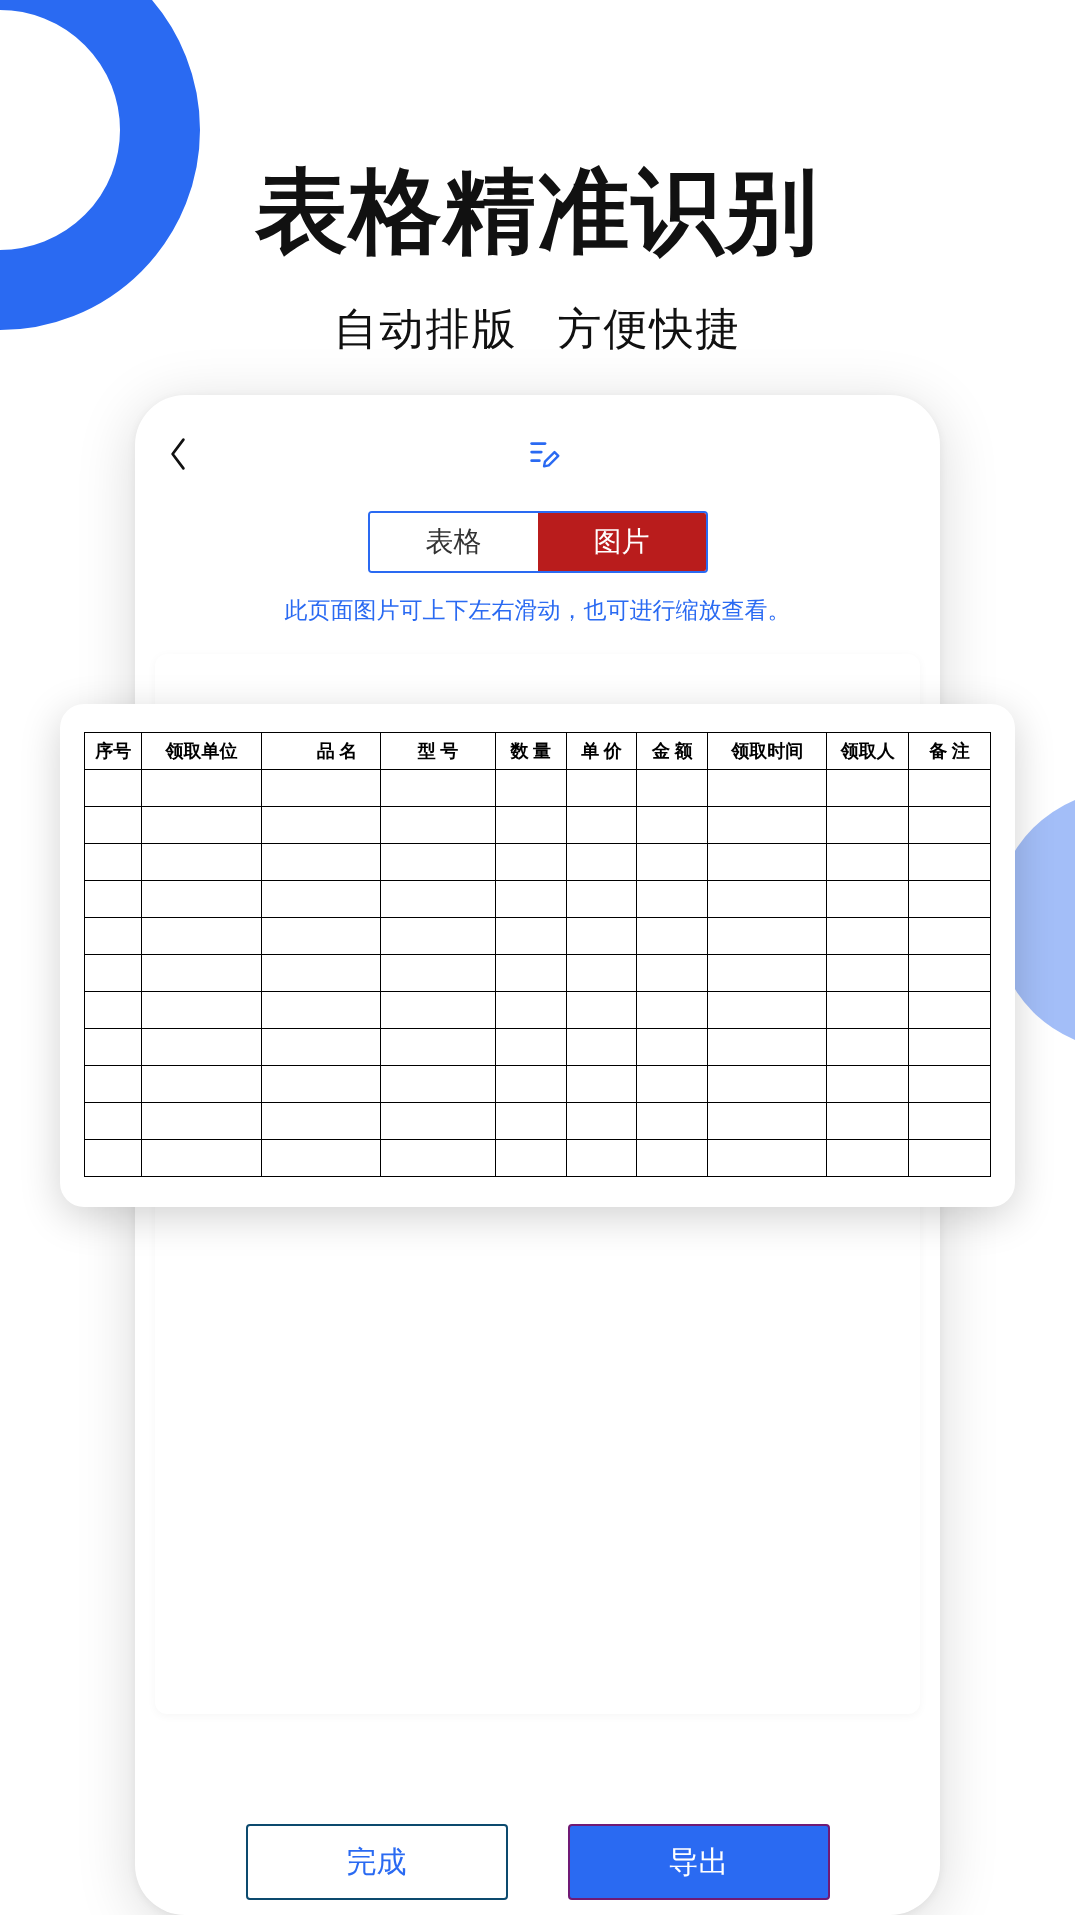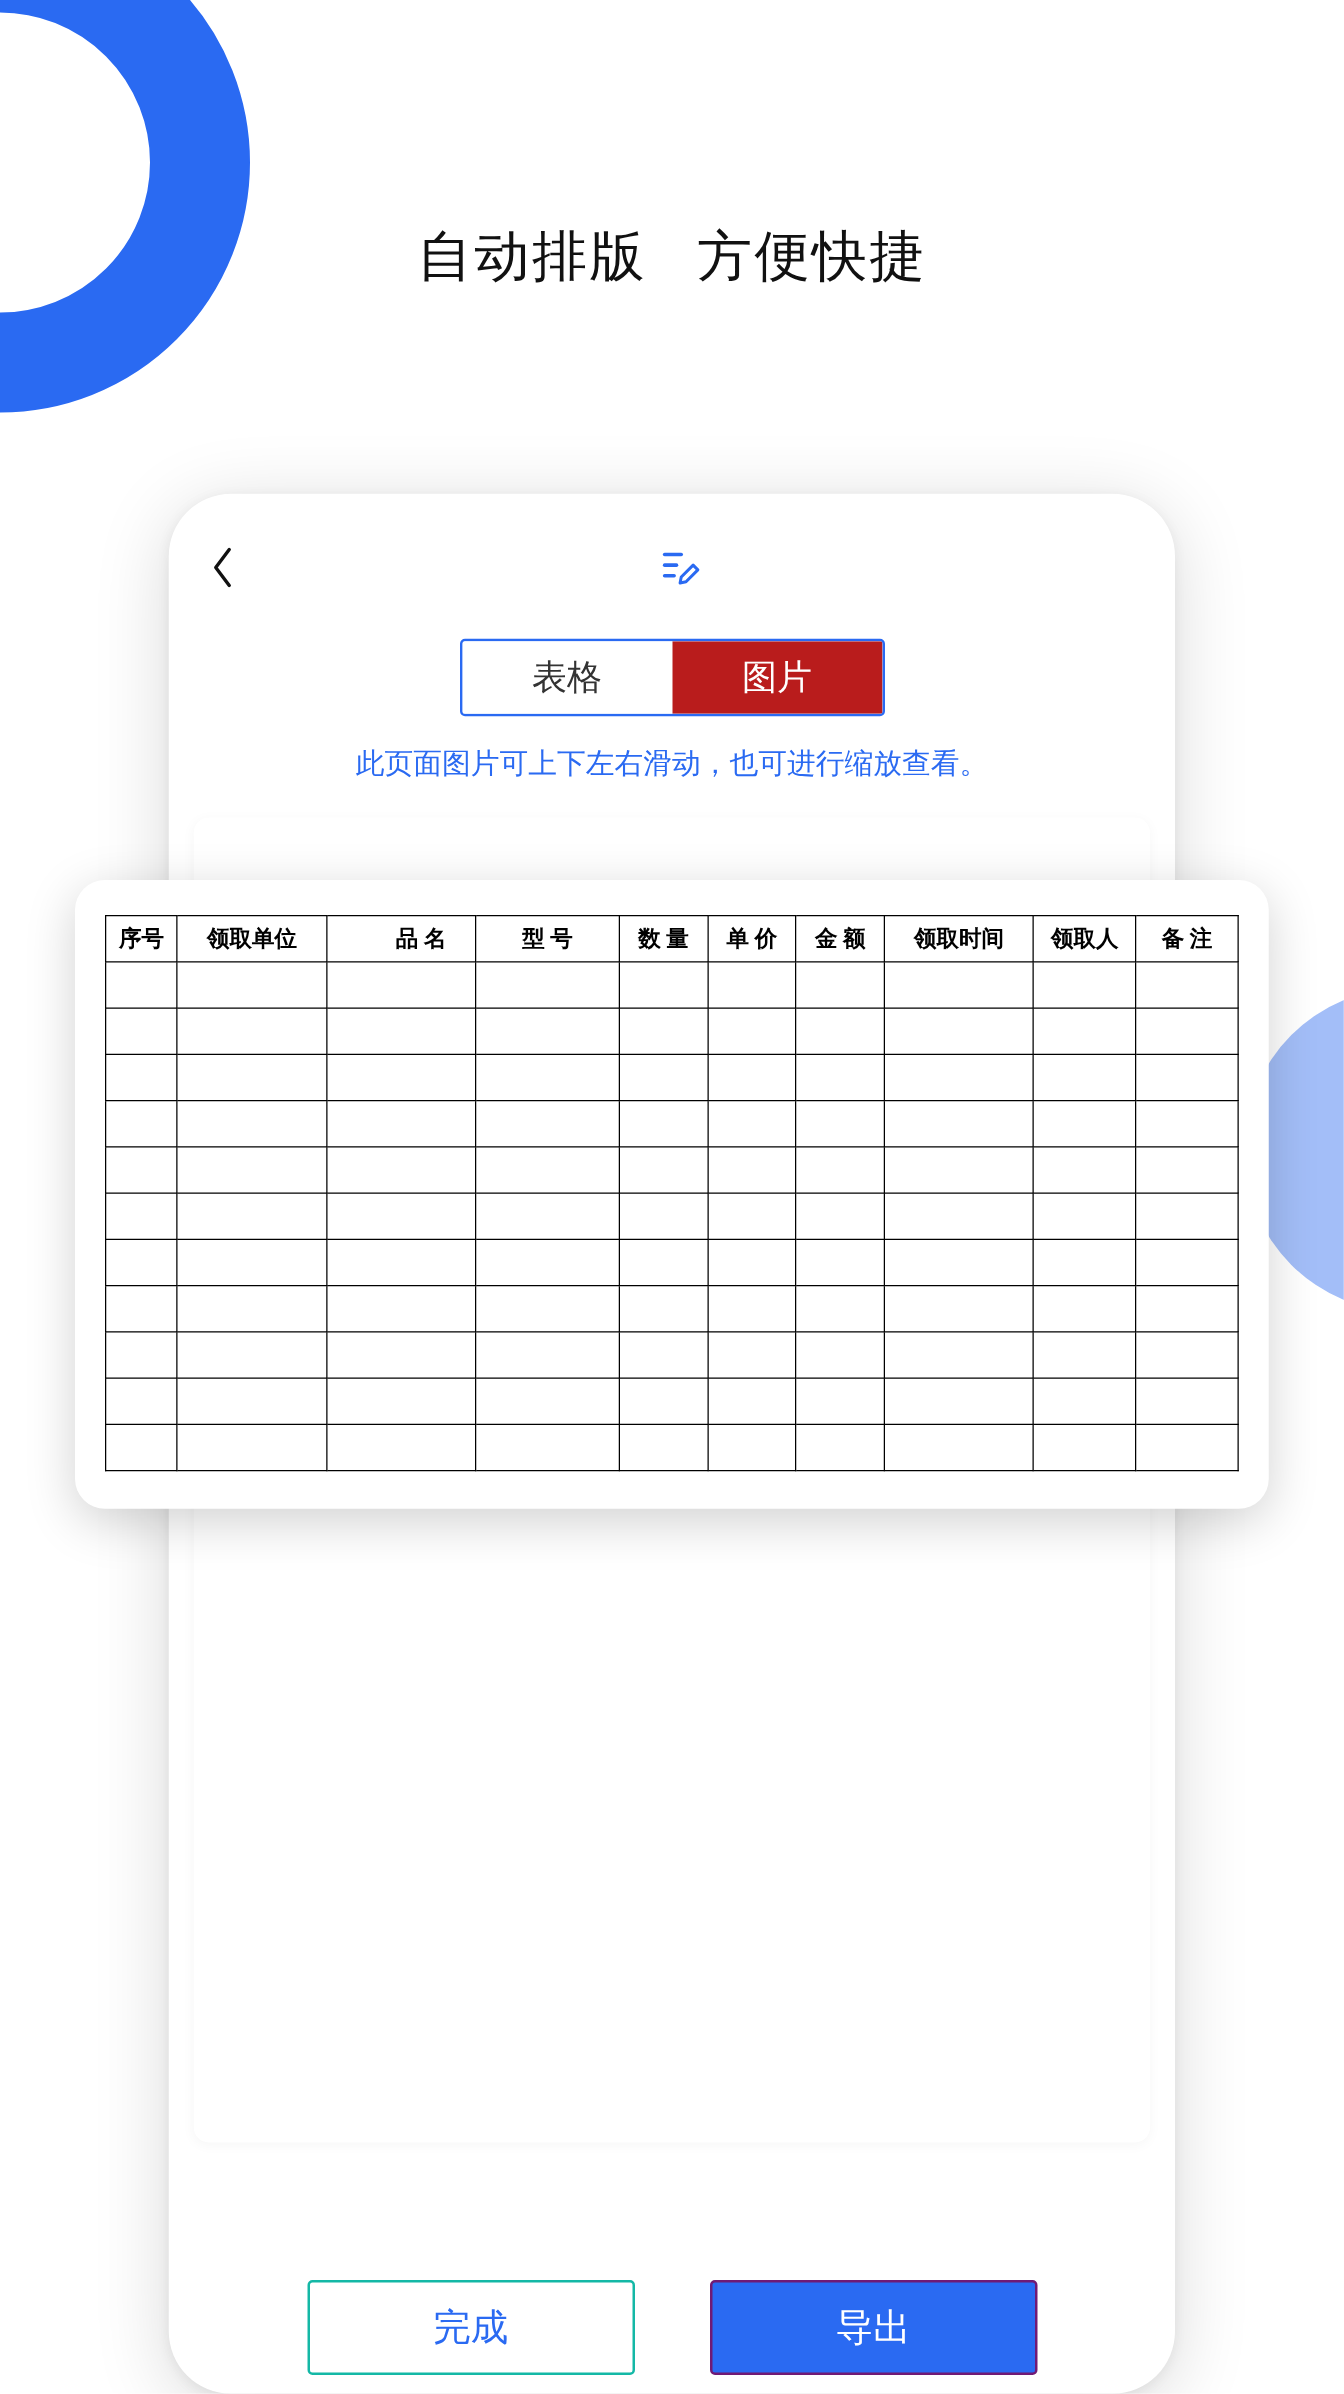--- a/index.html
+++ b/index.html
@@ -162,21 +162,21 @@
     width: 262px;
     height: 76px;
     border-radius: 4px;
     display: flex;
     align-items: center;
     justify-content: center;
     font-size: 30px;
     font-weight: 500;
   }
   .btn-outline {
-    border: 2px solid #14b8a6;
+    border: 2px solid #0c4a6e;
     color: #2a6af2;
     background: #fff;
   }
   .btn-primary {
     background: #2a6af2;
     color: #fff;
     border: 2px solid #701a75;
   }
 
   
@@ -219,20 +219,21 @@
   table.sheet th.c8 { width: 74px; }
   table.sheet th.c9 { width: 74px; }
 </style>
 </head>
 <body>
 
 <div class="deco-ring"></div>
 <div class="deco-bubble"></div>
 
 <div class="hero">
+  <div class="hero-title">表格精准识别</div>
   <div class="hero-sub">
     <span>自动排版</span><span class="gap"></span><span>方便快捷</span>
   </div>
 </div>
 
 <div class="phone">
   <div class="phone-content">
 
     <div class="app-header">
       <div class="back-chev">

